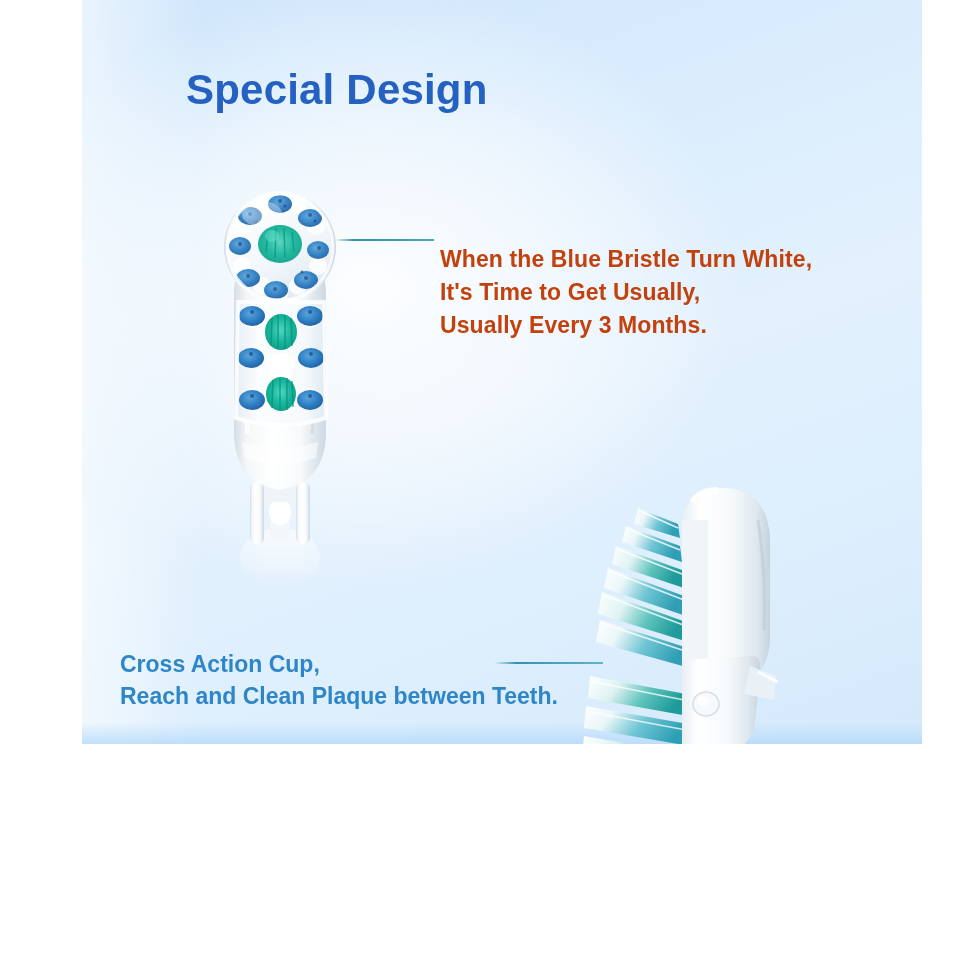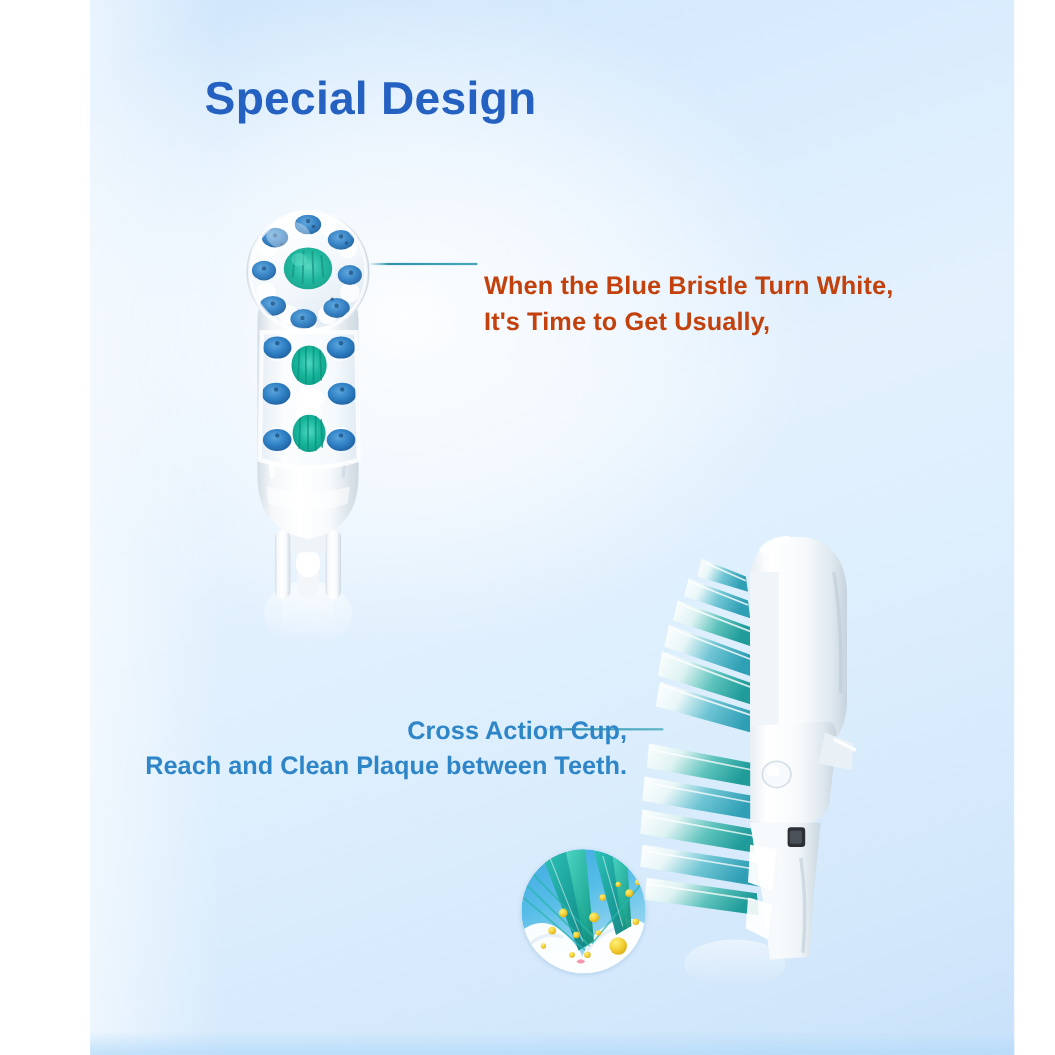--- a/index.html
+++ b/index.html
@@ -9,21 +9,21 @@
     background: #ffffff;
   }
   body {
     font-family: "Liberation Sans", sans-serif;
     -webkit-font-smoothing: antialiased;
   }
 
   .canvas {
     position: relative;
     width: 959px;
-    height: 959px;
+    height: 744px;
     overflow: hidden;
     background: #ffffff;
   }
 
   
   .bg-panel {
     position: absolute;
     left: 82px;
     top: 0;
     width: 840px;
@@ -84,21 +84,21 @@
 
   .callout-bottom {
     position: absolute;
     left: 120px;
     top: 648px;
     width: 450px;
     color: #2e86c8;
     font-size: 23px;
     font-weight: 600;
     line-height: 32px;
-    text-align: right;
+    text-align: left;
   }
 
   
   .leader {
     position: absolute;
     height: 2px;
     background: linear-gradient(90deg, rgba(41,150,170,0.05) 0%, #2f93ad 18%, #49a7bd 100%);
   }
   .leader-top  { left: 336px; top: 239px; width: 98px; }
   .leader-bot  { left: 495px; top: 662px; width: 108px;
@@ -462,20 +462,21 @@
       </g>
     </svg>
   </div>
 
   <div class="leader leader-top"></div>
   <div class="leader leader-bot"></div>
 
   <div class="callout-top">
     <div>When the Blue Bristle Turn White,</div>
     <div>It's Time to Get Usually,</div>
+    <div>Usually Every 3 Months.</div>
   </div>
 
   <div class="callout-bottom">
     <div>Cross Action Cup,</div>
     <div>Reach and Clean Plaque between Teeth.</div>
   </div>
 
 </div>
 
 </body></html>

